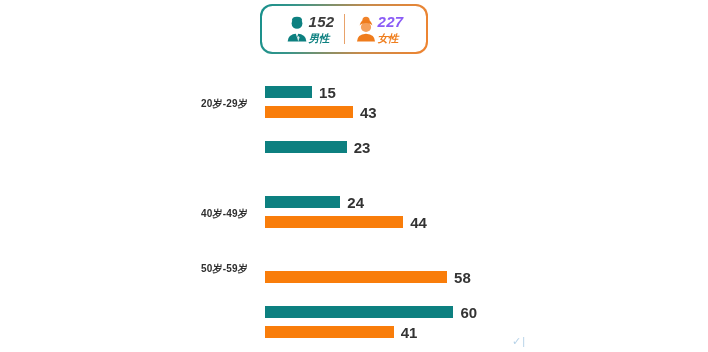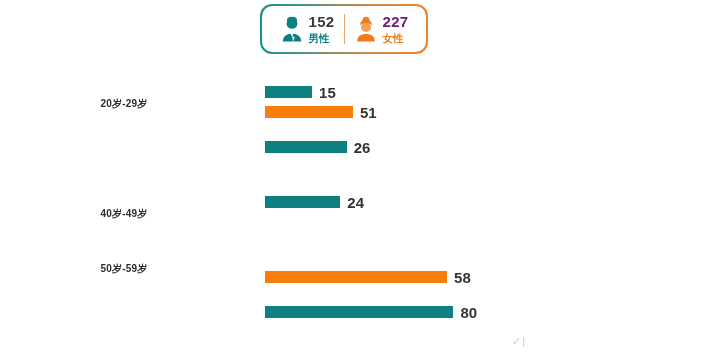--- a/index.html
+++ b/index.html
@@ -34,22 +34,22 @@
     border-radius: 10.5px;
     display: flex;
     align-items: center;
     justify-content: center;
     box-sizing: border-box;
   }
   .legend-cell {
     display: flex;
     align-items: center;
     justify-content: flex-end;
-    gap: 5px;
     padding: 0 9px;
+    font-style: italic;
   }
   .legend-icon {
     width: 24px;
     height: 26px;
     display: block;
     flex: 0 0 auto;
   }
   .legend-textwrap {
     display: flex;
     flex-direction: column;
@@ -62,21 +62,21 @@
     letter-spacing: .3px;
   }
   .legend-label {
     font-size: 10.5px;
     font-weight: bold;
     margin-top: 4px;
   }
   .male-text { color: #0d8080; }
   .female-text { color: #ef7e1e; }
   .legend-count.male-text { color: #3c3c3c; }
-  .legend-count.female-text { color: #701a75; }
+  .legend-count.female-text { color: #8b5cf6; }
   #legend-divider {
     width: 1px;
     height: 30px;
     background: #e8a26a;
     flex: 0 0 auto;
   }
 
   
   #chart {
     position: absolute;
@@ -86,21 +86,21 @@
     height: 272px;
   }
   .group {
     position: relative;
     height: 55px;
   }
   .cat-label {
     position: absolute;
     left: 0;
     width: 248px;
-    text-align: center;
+    text-align: right;
     top: 17px;
     font-size: 10px;
     font-weight: bold;
     color: #2e2e2e;
     letter-spacing: .2px;
   }
   .bar-row {
     position: absolute;
     left: 265px;
     height: 12px;
@@ -174,44 +174,52 @@
 
 <div id="chart">
     <div class="group">
       <div class="cat-label">20岁-29岁</div>
       <div class="bar-row male">
         <div class="bar male" style="width: 47.1px; background: rgb(13, 128, 128);"></div>
         <span class="bar-value">15</span>
       </div>
       <div class="bar-row female">
         <div class="bar female" style="width: 87.92px; background: rgb(249, 125, 10);"></div>
-        <span class="bar-value">51</span>
+        <span class="bar-value">43</span>
       </div>
     </div>
     <div class="group">
       <div class="bar-row male">
         <div class="bar male" style="width: 81.64px; background: rgb(13, 128, 128);"></div>
-        <span class="bar-value">26</span>
+        <span class="bar-value">23</span>
       </div>
     </div>
     <div class="group">
       <div class="cat-label">40岁-49岁</div>
       <div class="bar-row male">
         <div class="bar male" style="width: 75.36px; background: rgb(13, 128, 128);"></div>
         <span class="bar-value">24</span>
       </div>
+      <div class="bar-row female">
+        <div class="bar female" style="width: 138.16px; background: rgb(249, 125, 10);"></div>
+        <span class="bar-value">44</span>
+      </div>
     </div>
     <div class="group">
       <div class="cat-label">50岁-59岁</div>
       <div class="bar-row female">
         <div class="bar female" style="width: 182.12px; background: rgb(249, 125, 10);"></div>
         <span class="bar-value">58</span>
       </div>
     </div>
     <div class="group">
       <div class="bar-row male">
         <div class="bar male" style="width: 188.4px; background: rgb(13, 128, 128);"></div>
-        <span class="bar-value">80</span>
+        <span class="bar-value">60</span>
+      </div>
+      <div class="bar-row female">
+        <div class="bar female" style="width: 128.74px; background: rgb(249, 125, 10);"></div>
+        <span class="bar-value">41</span>
       </div>
     </div>
   </div>
 
 <div id="watermark">✓|</div>
 
 </body></html>

